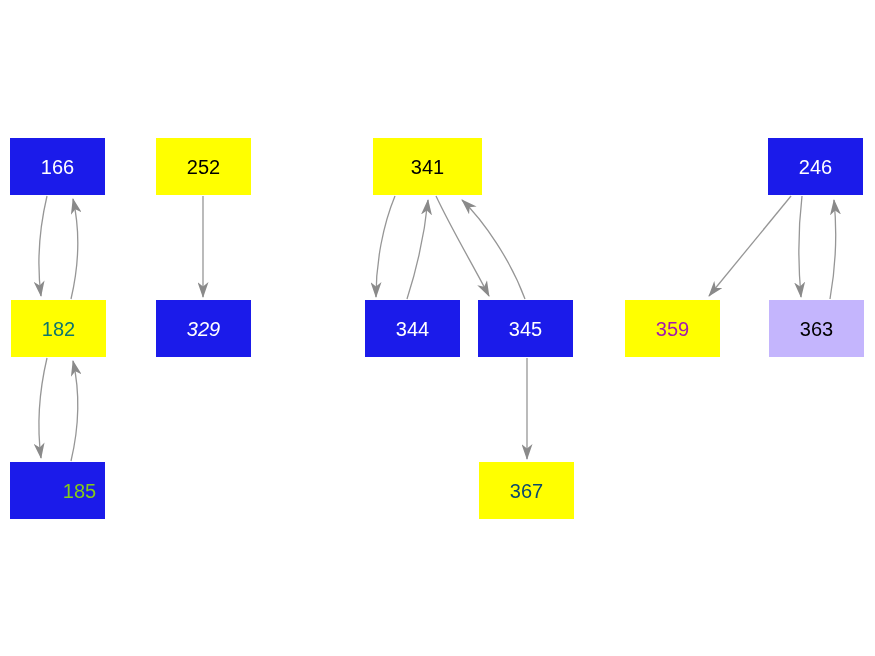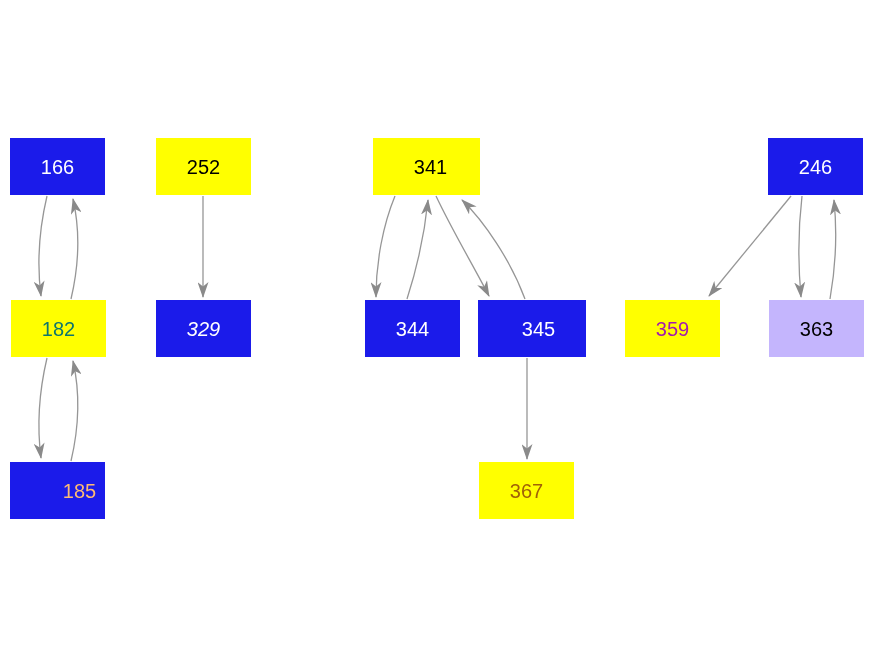--- a/index.html
+++ b/index.html
@@ -56,44 +56,44 @@
       <path d="M802,196 C798,230 798,264 801,297" fill="none" stroke="#969696" stroke-width="1.3" marker-end="url(#arrow)"></path>
       <path d="M830,299 C836,265 837,230 834,200" fill="none" stroke="#969696" stroke-width="1.3" marker-end="url(#arrow)"></path>
     </svg>
   <div id="node-layer">
       <div class="graph-node" style="left: 10px; top: 138px; width: 95px; height: 57px; background: rgb(27, 27, 234);">
         <span style="color: rgb(255, 255, 255);">166</span>
       </div>
       <div class="graph-node" style="left: 156px; top: 138px; width: 95px; height: 57px; background: rgb(255, 255, 0);">
         <span style="color: rgb(0, 0, 0);">252</span>
       </div>
-      <div class="graph-node" style="left: 373px; top: 138px; width: 99px; height: 57px; background: rgb(255, 255, 0); padding-left: 8px;">
+      <div class="graph-node" style="left: 373px; top: 138px; width: 109px; height: 57px; background: rgb(255, 255, 0);">
         <span style="color: rgb(0, 0, 0);">341</span>
       </div>
       <div class="graph-node" style="left: 768px; top: 138px; width: 95px; height: 57px; background: rgb(27, 27, 234);">
         <span style="color: rgb(255, 255, 255);">246</span>
       </div>
       <div class="graph-node" style="left: 11px; top: 300px; width: 95px; height: 57px; background: rgb(255, 255, 0);">
         <span style="color: #0f766e;">182</span>
       </div>
       <div class="graph-node" style="left: 156px; top: 300px; width: 95px; height: 57px; background: rgb(27, 27, 234); font-style: italic;">
         <span style="color: rgb(255, 255, 255);">329</span>
       </div>
       <div class="graph-node" style="left: 334px; top: 300px; width: 95px; height: 57px; background: rgb(27, 27, 234); margin-left: 31px;">
         <span style="color: rgb(255, 255, 255);">344</span>
       </div>
-      <div class="graph-node" style="left: 478px; top: 300px; width: 95px; height: 57px; background: rgb(27, 27, 234); padding-left: 13px;">
+      <div class="graph-node" style="left: 478px; top: 300px; width: 95px; height: 57px; background: rgb(27, 27, 234);">
         <span style="color: rgb(255, 255, 255);">345</span>
       </div>
       <div class="graph-node" style="left: 625px; top: 300px; width: 95px; height: 57px; background: rgb(255, 255, 0);">
         <span style="color: #a21caf;">359</span>
       </div>
       <div class="graph-node" style="left: 769px; top: 300px; width: 95px; height: 57px; background: #c4b5fd;">
         <span style="color: rgb(0, 0, 0);">363</span>
       </div>
       <div class="graph-node" style="left: 10px; top: 462px; width: 95px; height: 57px; background: rgb(27, 27, 234);">
-        <span style="color: #fdba74; margin-left: 44px;">185</span>
+        <span style="color: #84cc16; margin-left: 44px;">185</span>
       </div>
       <div class="graph-node" style="left: 479px; top: 462px; width: 95px; height: 57px; background: rgb(255, 255, 0);">
-        <span style="color: #a16207;">367</span>
+        <span style="color: #0c4a6e;">367</span>
       </div>
     </div>
 </div>
 
 </body></html>

